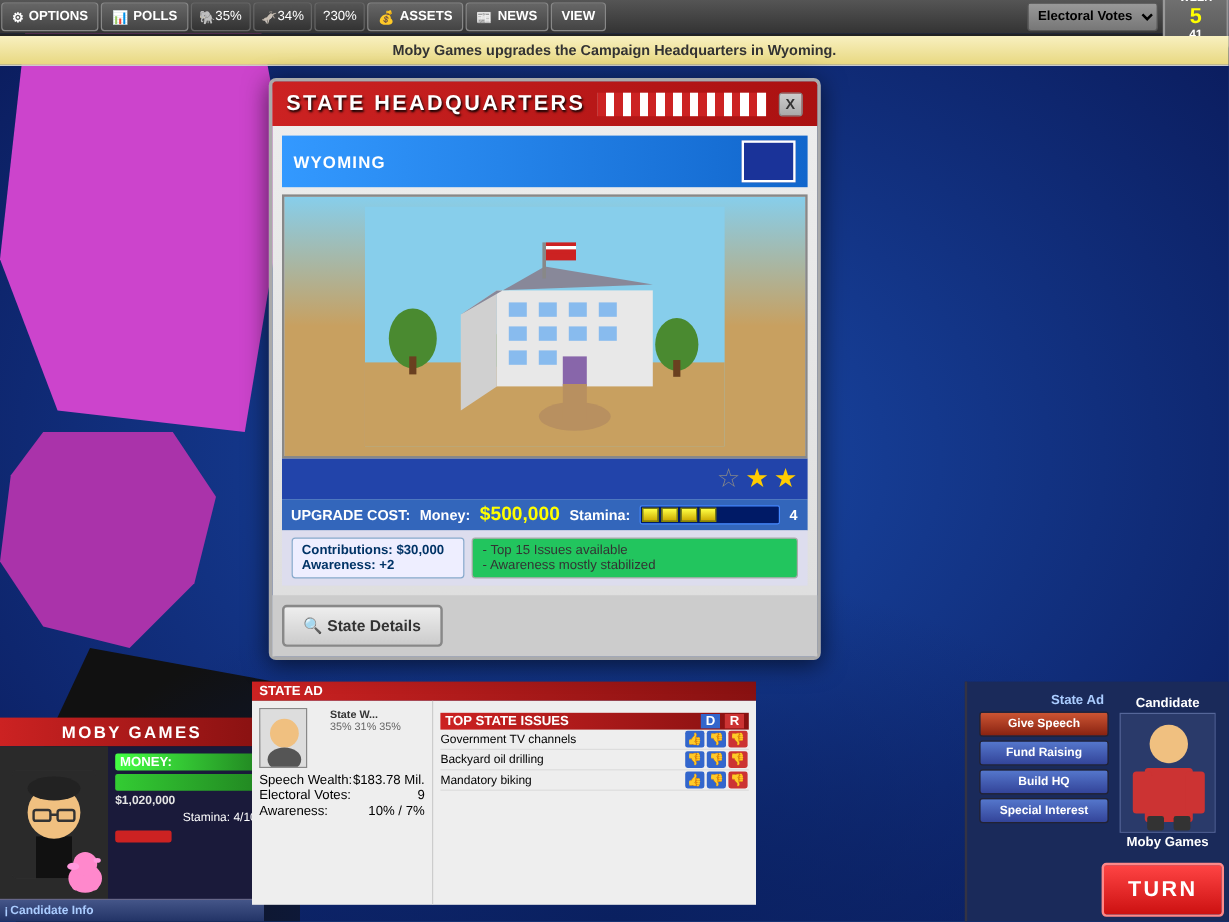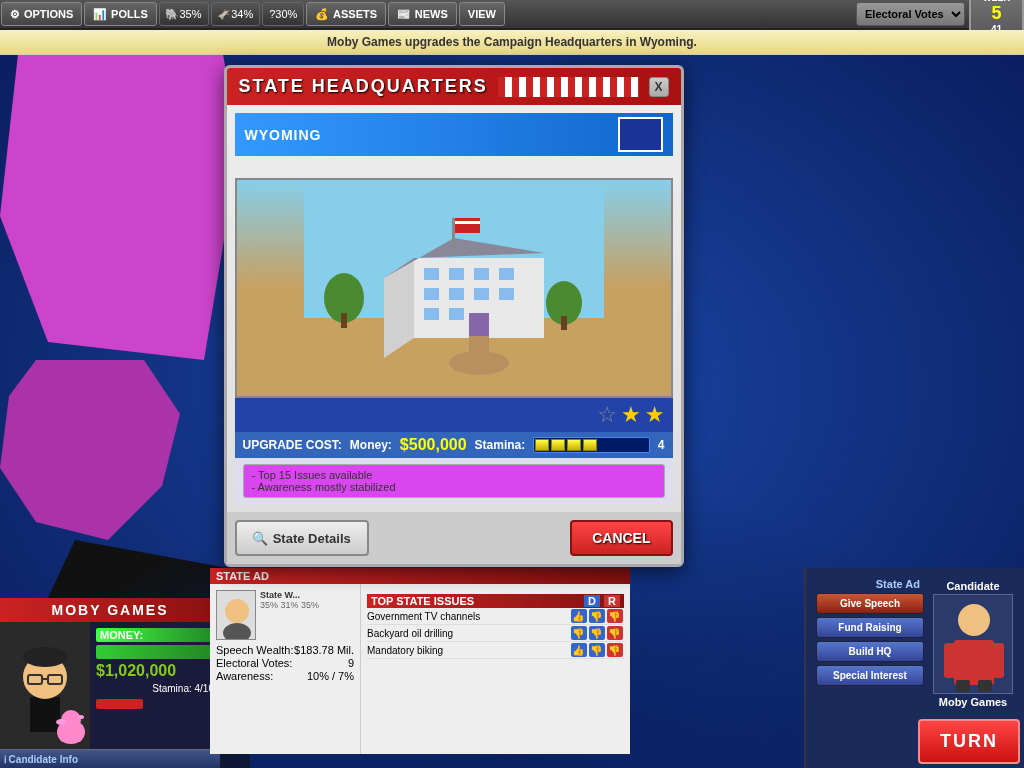--- a/index.html
+++ b/index.html
@@ -206,21 +206,21 @@
     .state-header {
       background: linear-gradient(to right, #3399ff, #1166cc);
       padding: 4px 10px;
       color: #fff;
       font-size: 14px;
       font-weight: bold;
       letter-spacing: 1px;
       display: flex;
       justify-content: space-between;
       align-items: center;
-      margin-bottom: 22px;
+      margin-bottom: 6px;
     }
     .state-flag {
       width: 45px; height: 35px;
       background: #1a3399;
       border: 2px solid #fff;
     }
     .building-img {
       width: 100%;
       height: 220px;
       background: linear-gradient(to bottom, #87ceeb 0%, #c8a060 50%);
@@ -278,21 +278,21 @@
       background: #eef;
       border: 1px solid #88aacc;
       border-radius: 3px;
       padding: 4px 8px;
       flex: 1;
       color: #003366;
       font-size: 11px;
       font-weight: bold;
     }
     .benefits-box {
-      background: #d946ef;
+      background: #22c55e;
       border: 1px solid #aaa;
       border-radius: 3px;
       padding: 4px 8px;
       flex: 2;
       font-size: 11px;
       color: #333;
     }
     .modal-actions {
       display: flex;
       justify-content: space-between;
@@ -381,21 +381,21 @@
       gap: 3px;
     }
     .money-label {
       background: linear-gradient(to right, #44ff44, #228822);
       color: #fff;
       font-size: 11px;
       font-weight: bold;
       padding: 1px 4px;
       border-radius: 2px;
     }
-    .money-amount { color: #84cc16; font-size: 16px; font-weight: bold; }
+    .money-amount { color: #e5e5e5; font-size: 10px; font-weight: bold; }
     .stamina-label { color: #fff; font-size: 10px; text-align: right; }
     .candidate-info-btn {
       position: absolute;
       bottom: 0; left: 0;
       background: linear-gradient(to bottom, #445588, #223366);
       color: #aaccff;
       font-size: 10px;
       font-weight: bold;
       padding: 2px 4px;
       cursor: pointer;
@@ -673,33 +673,36 @@
         <div class="stamina-bar-bg">
           <div class="stamina-block"></div>
           <div class="stamina-block"></div>
           <div class="stamina-block"></div>
           <div class="stamina-block"></div>
         </div>
         <span class="stamina-num">4</span>
       </div>
 
       <div class="info-row">
+        <div class="contributions-box">
+          <div>Contributions: $30,000</div>
+          <div>Awareness: +2</div>
+        </div>
         <div class="benefits-box">
           <div>- Top 15 Issues available</div>
           <div>- Awareness mostly stabilized</div>
         </div>
       </div>
     </div>
 
     <div class="modal-actions">
       <button class="btn-details">
         <span>🔍</span>
         <span>State Details</span>
       </button>
-      <button class="btn-cancel">CANCEL</button>
     </div>
   </div>
 </div>
 
 <div class="bottom-left">
   <div class="moby-header">MOBY GAMES</div>
   <div class="moby-body">
     <div class="moby-avatar">
       <div class="moby-avatar-img">
         
@@ -742,21 +745,21 @@
     <span>Candidate Info</span>
   </div>
 </div>
 
 <div class="bottom-center">
   <div class="state-ad-header">
     <span>STATE AD</span>
   </div>
   <div class="state-ad-body">
     <div class="ad-left">
-      <div style="display:flex;gap:4px;margin-bottom:4px;">
+      <div style="display:flex;gap:19px;margin-bottom:4px;">
         <div class="ad-portrait">
           <svg width="40" height="50" viewBox="0 0 40 50">
             <rect width="40" height="50" fill="#ddd"></rect>
             <circle cx="20" cy="20" r="12" fill="#f0c080"></circle>
             <ellipse cx="20" cy="42" rx="14" ry="10" fill="#555"></ellipse>
           </svg>
         </div>
         <div style="font-size:9px;color:#333;">
           <div style="font-weight:bold;">State W...</div>
           <div style="color:#666;">35% 31% 35%</div>

